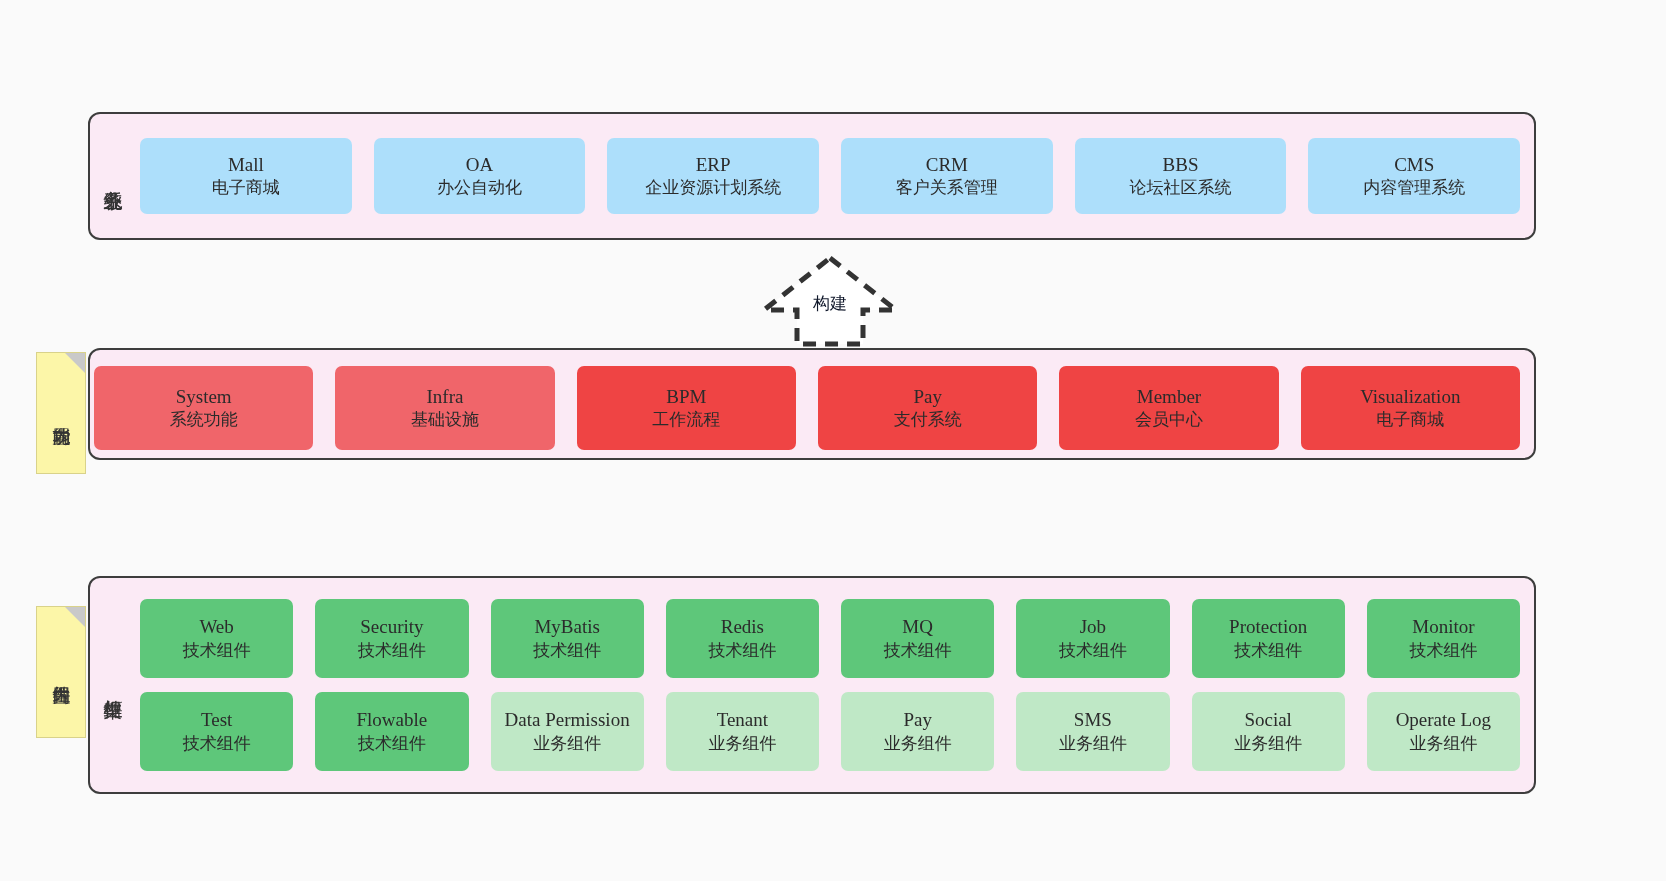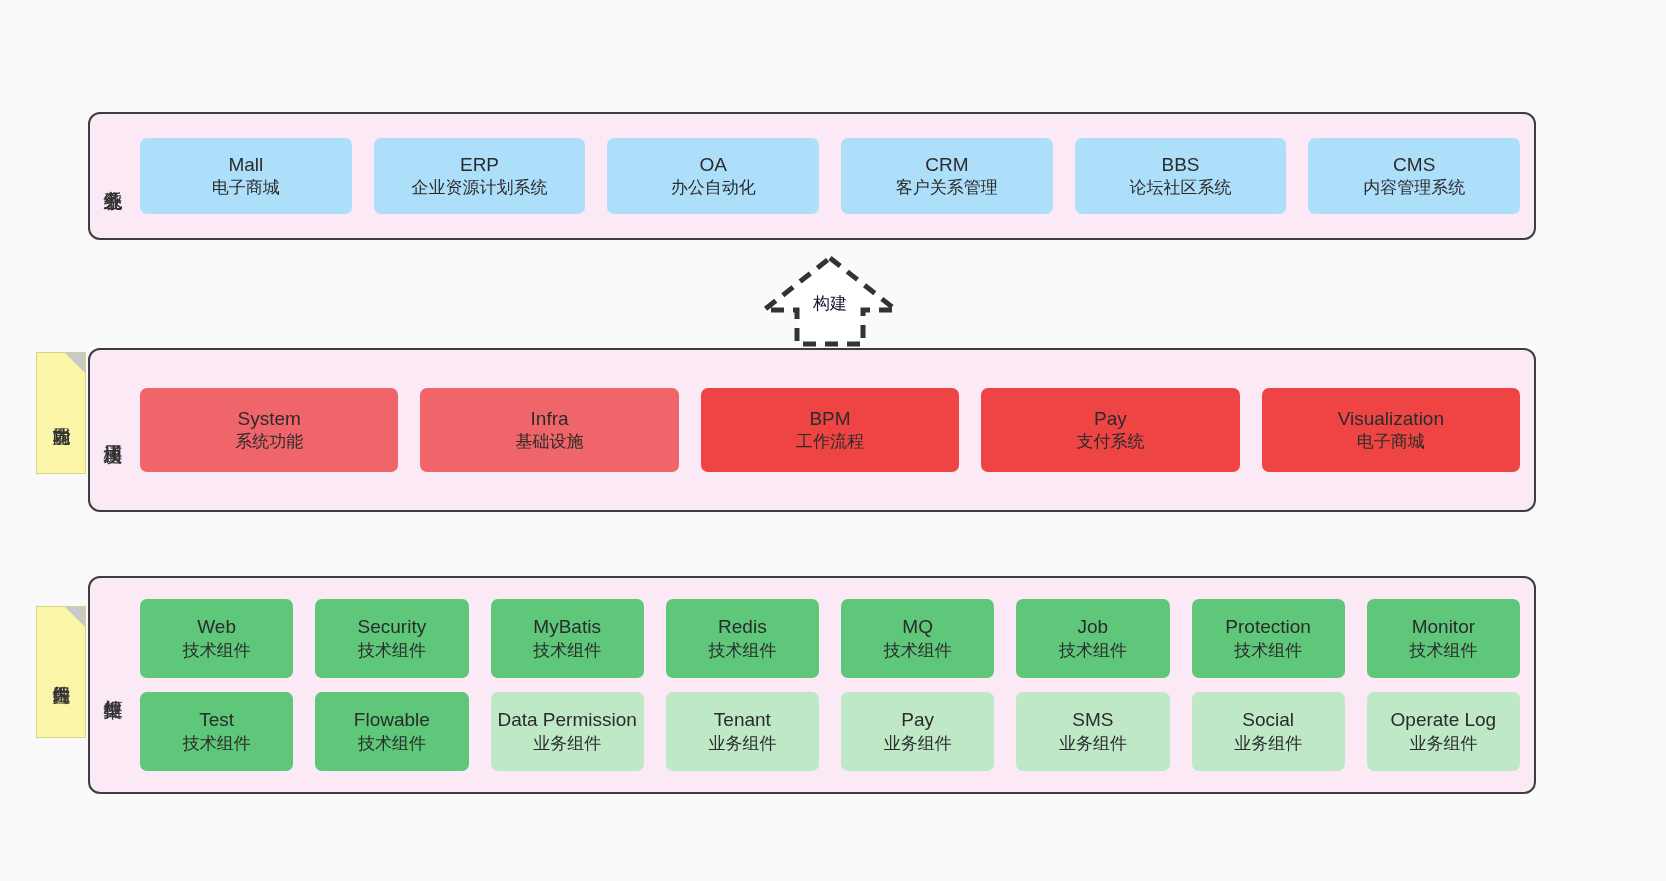--- a/index.html
+++ b/index.html
@@ -49,20 +49,21 @@
     padding: 4px 0;
   }
 
   .layer-body {
     flex: 1 1 auto;
     display: flex;
     flex-direction: column;
     justify-content: center;
     gap: 14px;
     padding: 0 14px 0 4px;
+    font-family: Liberation Serif, serif;
   }
 
   .row {
     display: flex;
     gap: 22px;
   }
 
   .card {
     flex: 1 1 0;
     border-radius: 7px;
@@ -83,21 +84,21 @@
   .c-blue        { background: #addffb; }
   .c-red-strong  { background: #f0656a; }
   .c-red-light   { background: #ef4444; text-align: right; }
   .c-green-strong{ background: #5ec77a; }
   .c-green-light { background: #bfe8c6; }
 
   
   #layer-business { left: 88px;  top: 112px; width: 1448px; height: 128px; }
   #layer-business .row { height: 76px; }
 
-  #layer-common   { left: 88px;  top: 348px; width: 1448px; height: 164px; }
+  #layer-common   { left: 88px;  top: 348px; width: 1448px; height: 112px; flex-direction: column; }
   #layer-common .row { height: 84px; }
 
   #layer-framework{ left: 88px;  top: 576px; width: 1448px; height: 218px; }
   #layer-framework .row { height: 79px; }
 
   
   .note {
     position: absolute;
     width: 50px;
     background: #fcf6a8;
@@ -151,26 +152,26 @@
 
   <div class="layer" id="layer-business">
     <div class="layer-title">业务系统</div>
     <div class="layer-body">
       <div class="row">
         <div class="card c-blue">
           <span class="t1">Mall</span>
           <span class="t2">电子商城</span>
         </div>
         <div class="card c-blue">
+          <span class="t1">OA</span>
+          <span class="t2">办公自动化</span>
+        </div>
+        <div class="card c-blue">
           <span class="t1">ERP</span>
           <span class="t2">企业资源计划系统</span>
-        </div>
-        <div class="card c-blue">
-          <span class="t1">OA</span>
-          <span class="t2">办公自动化</span>
         </div>
         <div class="card c-blue">
           <span class="t1">CRM</span>
           <span class="t2">客户关系管理</span>
         </div>
         <div class="card c-blue">
           <span class="t1">BBS</span>
           <span class="t2">论坛社区系统</span>
         </div>
         <div class="card c-blue">
@@ -207,20 +208,24 @@
         </div>
         <div class="card c-red-light">
           <span class="t1">BPM</span>
           <span class="t2">工作流程</span>
         </div>
         <div class="card c-red-light">
           <span class="t1">Pay</span>
           <span class="t2">支付系统</span>
         </div>
         <div class="card c-red-light">
+          <span class="t1">Member</span>
+          <span class="t2">会员中心</span>
+        </div>
+        <div class="card c-red-light">
           <span class="t1">Visualization</span>
           <span class="t2">电子商城</span>
         </div>
       </div>
     </div>
   </div>
 
 
   <div class="note" id="note-components">
     <span class="fold"></span>

